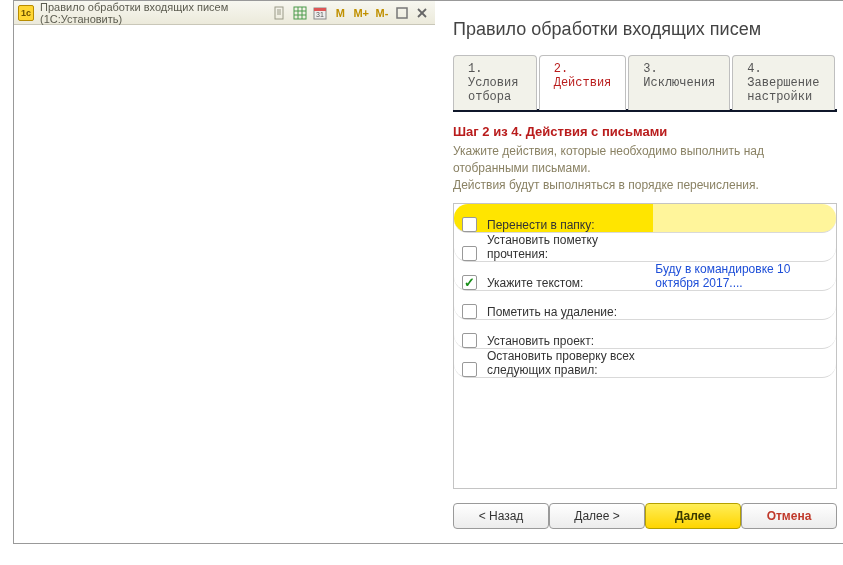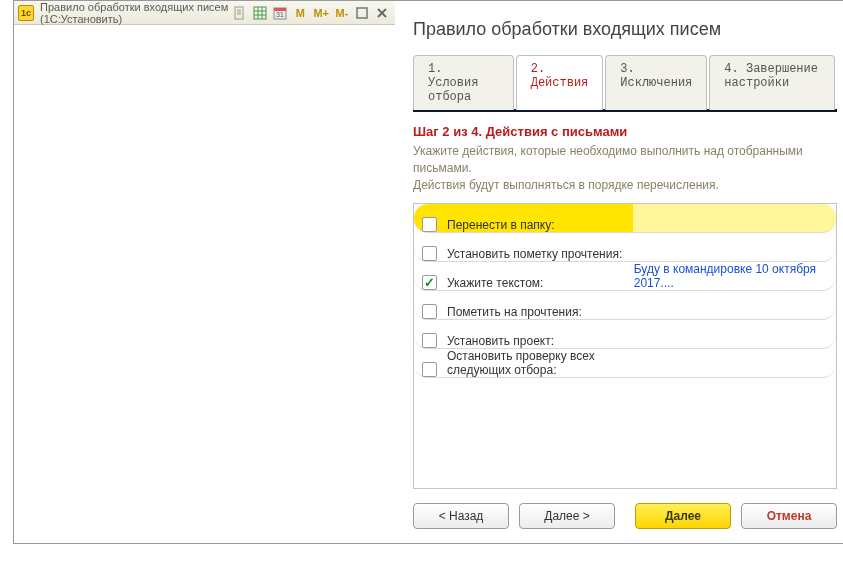--- a/index.html
+++ b/index.html
@@ -126,21 +126,20 @@
     content: "✓";
     color: #1a8f1a;
     font-weight: bold;
     font-size: 13px;
     line-height: 1;
   }
   .action-row .label { flex: 0 0 46%; color: #333; }
   .action-row .value { flex: 1; color: #1d4ed8; }
   .footer {
     display: flex;
-    gap: 10px;
     padding-top: 14px;
   }
   .footer .spacer { flex: 1; }
   .btn {
     min-width: 96px;
     height: 26px;
     border: 1px solid #9a9a9a;
     border-radius: 4px;
     background: linear-gradient(#ffffff,#ececec);
     display: flex; align-items: center; justify-content: center;
@@ -233,31 +232,31 @@
         <div class="label">Установить пометку прочтения:</div>
         <div class="value"></div>
       </div>
       <div class="action-row">
         <div class="chk checked"></div>
         <div class="label">Укажите текстом:</div>
         <div class="value">Буду в командировке 10 октября 2017....</div>
       </div>
       <div class="action-row">
         <div class="chk"></div>
-        <div class="label">Пометить на прочтения:</div>
+        <div class="label">Пометить на удаление:</div>
         <div class="value"></div>
       </div>
       <div class="action-row">
         <div class="chk"></div>
         <div class="label">Установить проект:</div>
         <div class="value"></div>
       </div>
       <div class="action-row">
         <div class="chk"></div>
-        <div class="label">Остановить проверку всех следующих отбора:</div>
+        <div class="label">Остановить проверку всех следующих правил:</div>
         <div class="value"></div>
       </div>
     </div>
 
     <div class="footer">
       <div class="btn">
           <span>&lt; Назад</span>
         </div>
       <div class="btn">
           <span>Далее &gt;</span>

